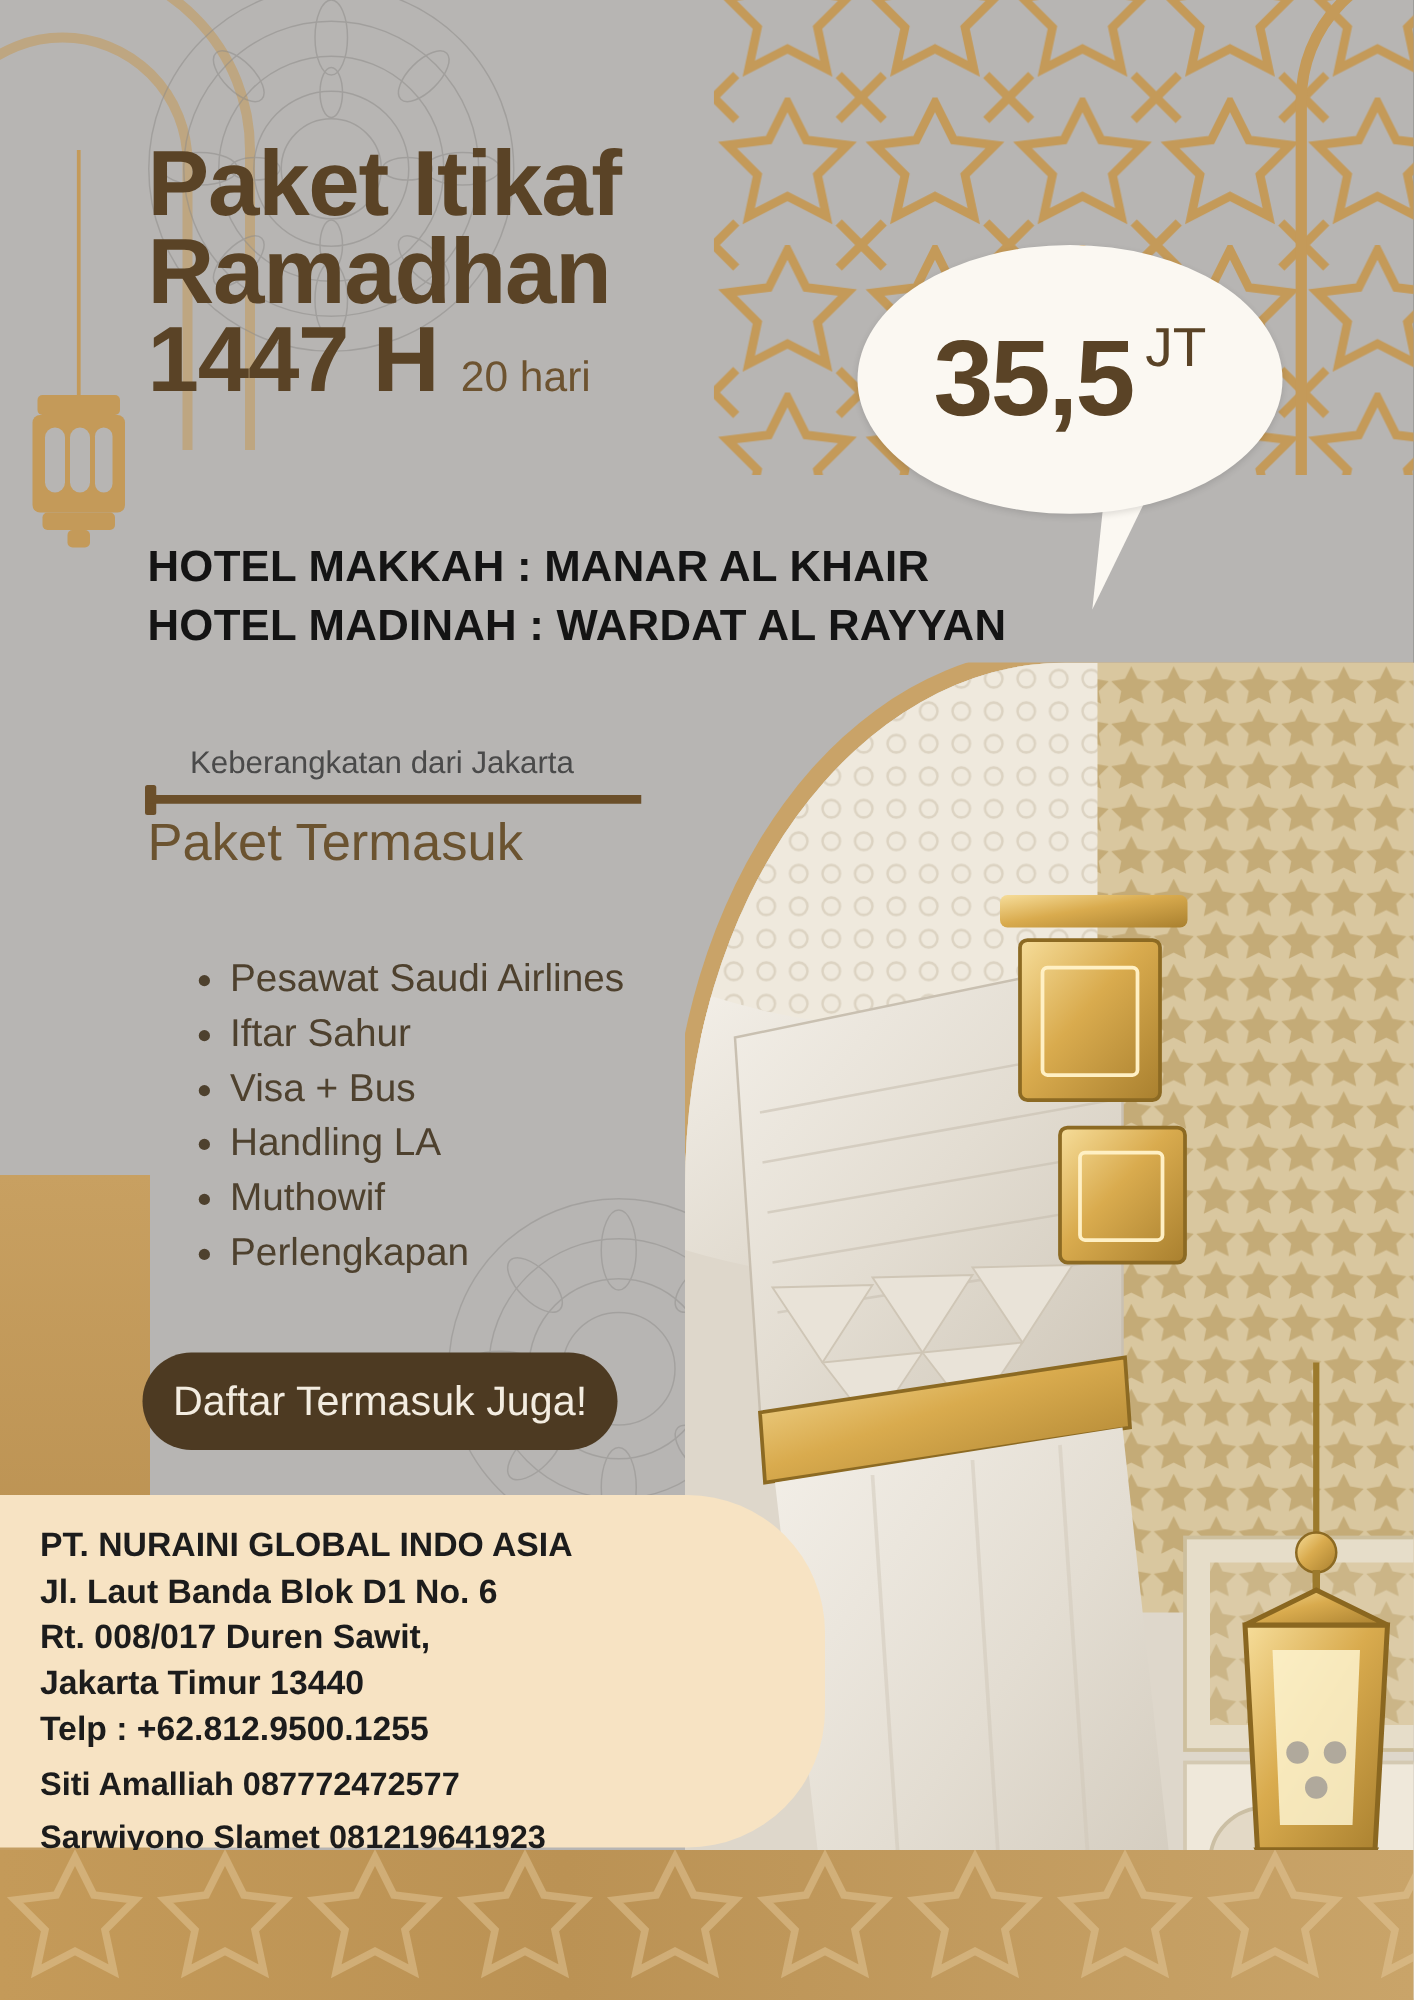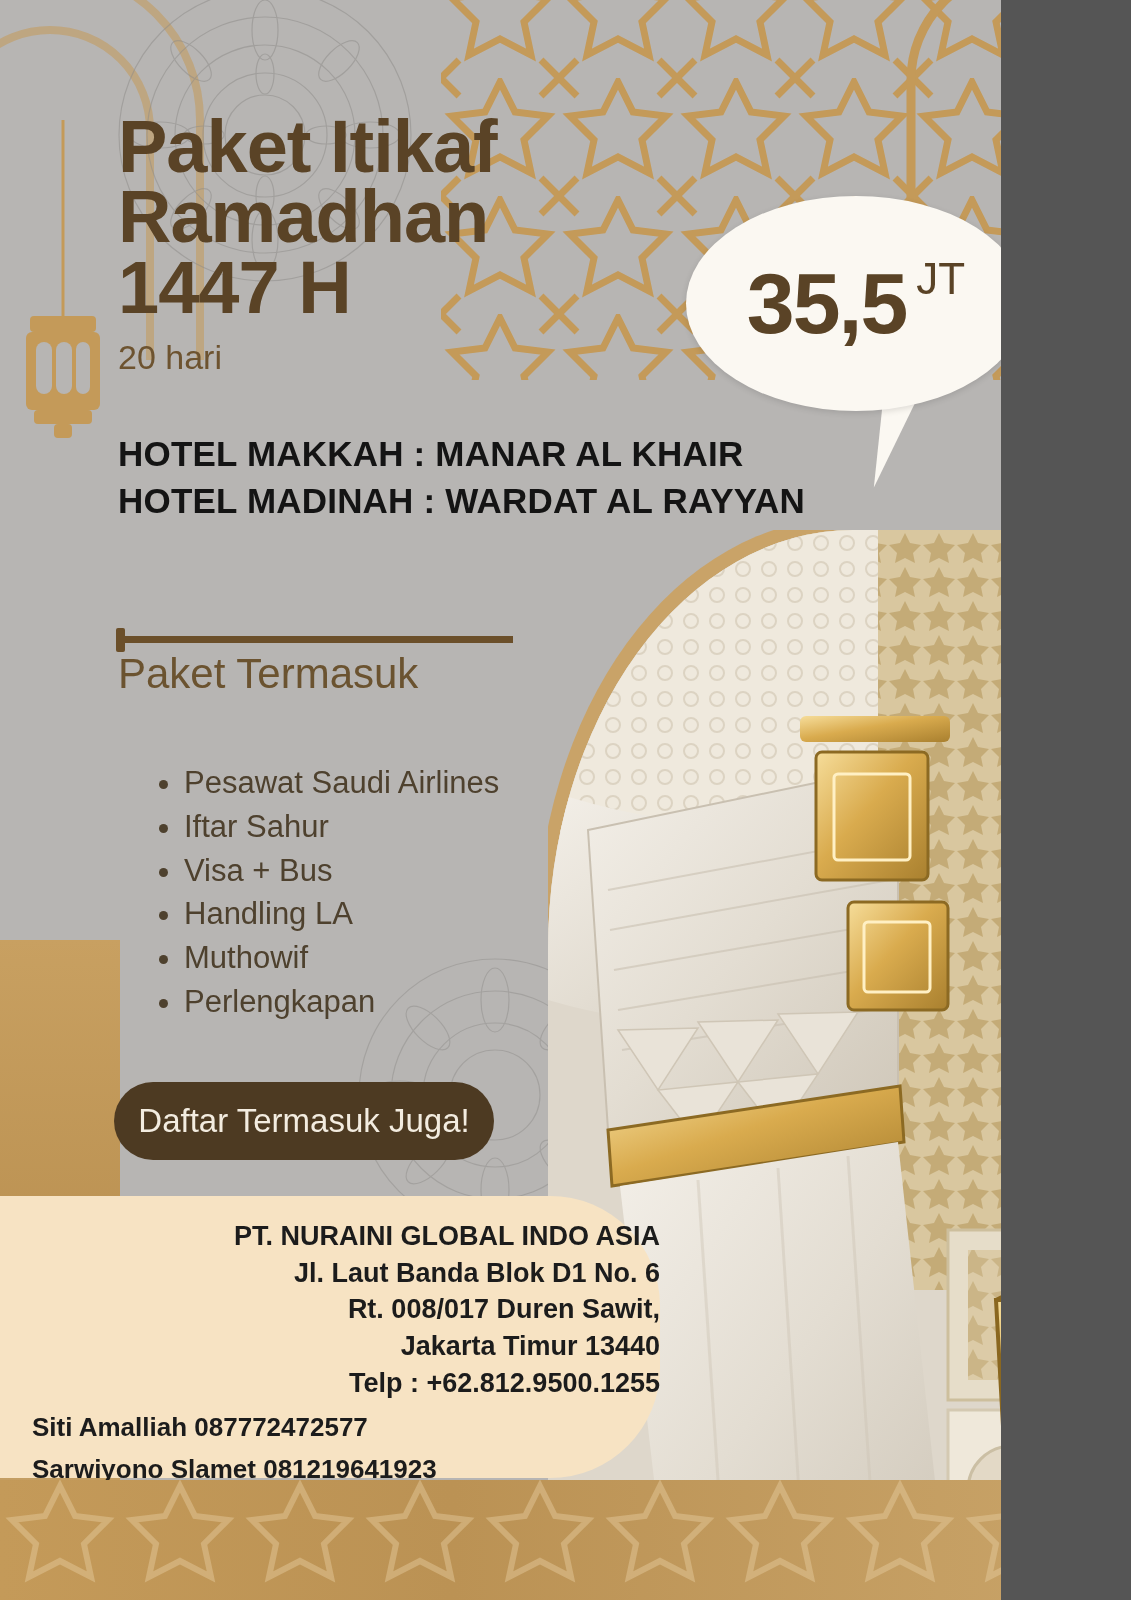--- a/index.html
+++ b/index.html
@@ -2,21 +2,21 @@
 <html><head>
 <meta charset="utf-8">
 <style>
   html, body {
     margin: 0;
     padding: 0;
     background: #555;
   }
   .poster {
     position: relative;
-    width: 1001px;
+    width: 1131px;
     height: 1600px;
     overflow: hidden;
     background: #b4b2b0;
     font-family: "Liberation Sans", sans-serif;
   }
 
   
   .bg-base {
     position: absolute;
     inset: 0;
@@ -116,21 +116,20 @@
     color: #5a4326;
     font-weight: bold;
     font-size: 74px;
     line-height: 0.95;
     letter-spacing: -1px;
   }
   .headline .l3 {
     display: flex;
     align-items: baseline;
     gap: 18px;
-    flex-direction: column;
   }
   .duration {
     color: #6d5330;
     font-size: 34px;
     font-weight: normal;
     letter-spacing: 0;
   }
 
   
   .bubble {
@@ -265,21 +264,20 @@
     border-top-right-radius: 110px;
     border-bottom-right-radius: 110px;
     padding: 22px 0 0 32px;
     box-sizing: border-box;
   }
   .contact .line {
     color: #1c1c1c;
     font-weight: bold;
     font-size: 27px;
     line-height: 1.36;
-    text-align: right;
   }
   .contact .person {
     color: #1c1c1c;
     font-weight: bold;
     font-size: 26px;
     line-height: 1.34;
     margin-top: 8px;
   }
 </style>
 </head>
@@ -485,20 +483,21 @@
   <div class="price">
     <span class="price-amount">35,5</span>
     <span class="price-unit">JT</span>
   </div>
 
   <div class="hotels">
     <div>HOTEL MAKKAH : MANAR AL KHAIR</div>
     <div>HOTEL MADINAH : WARDAT AL RAYYAN</div>
   </div>
 
+  <div class="departure">Keberangkatan dari Jakarta</div>
   <div class="dep-cap"></div>
   <div class="dep-rule"></div>
 
   <div class="includes-title">Paket Termasuk</div>
   <ul class="includes-list">
     <li>Pesawat Saudi Airlines</li>
     <li>Iftar Sahur</li>
     <li>Visa + Bus</li>
     <li>Handling LA</li>
     <li>Muthowif</li>

